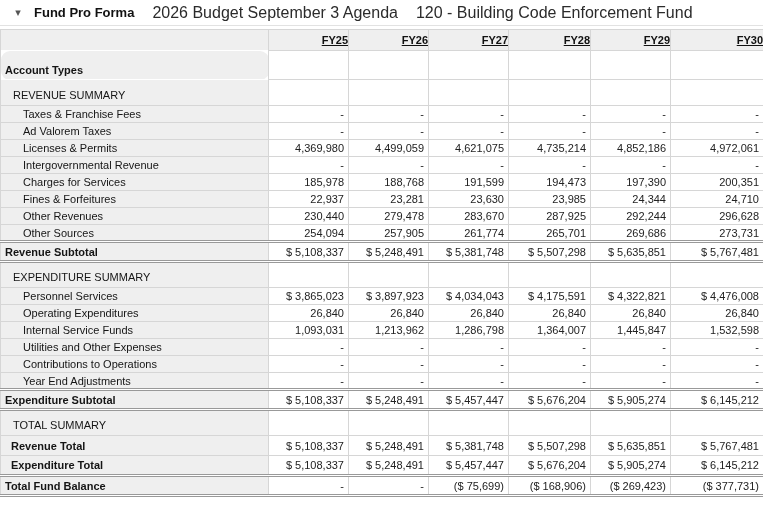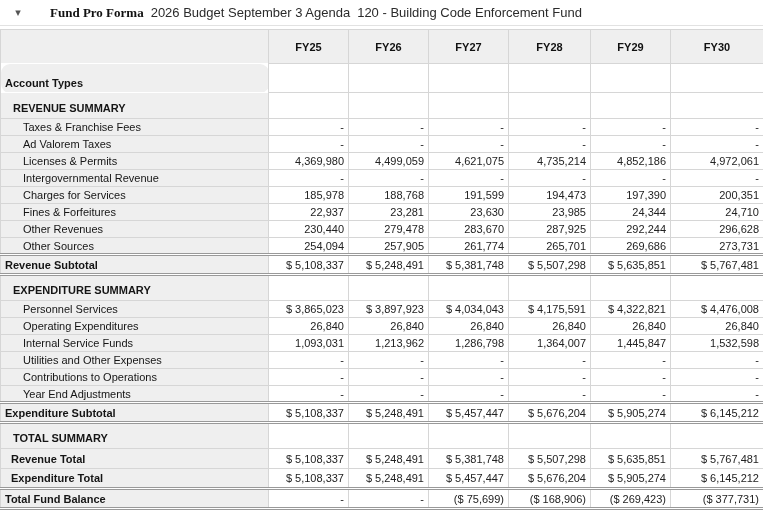--- a/index.html
+++ b/index.html
@@ -14,55 +14,55 @@
   
   .titlebar {
     height: 26px; display: flex; align-items: center;
     padding-left: 8px; background: #fff;
     border-bottom: 1px solid #e2e2e2;
   }
   .collapse-toggle {
     width: 20px; text-align: center; font-size: 11px; color: #555;
     cursor: pointer; line-height: 1;
   }
-  .title-main { font-size: 13px; font-weight: bold; color: #111; margin-left: 22px; font-family: Liberation Serif, serif; }
-  .title-sub  { font-size: 13px; color: #2b2b2b; margin-left: 7px; }
+  .title-main { font-size: 13px; font-weight: bold; color: #111; margin-left: 6px; }
+  .title-sub  { font-size: 16px; color: #2b2b2b; margin-left: 18px; }
 
   
   table.pro-forma {
     border-collapse: collapse; table-layout: fixed;
     width: 763px; margin-top: 3px;
     font-size: 11px;
   }
   table.pro-forma th, table.pro-forma td {
     border-left: 1px solid #d6d6d6;
     border-right: 1px solid #d6d6d6;
     border-bottom: 1px solid #d6d6d6;
     overflow: hidden; white-space: nowrap;
   }
   table.pro-forma tr > *:first-child { border-left: 1px solid #d6d6d6; }
 
   thead th {
-    height: 34px; background: #efefef; font-weight: bold;
-    text-align: center; color: #111; border-top: 1px solid #d6d6d6;
+    height: 21px; background: #efefef; font-weight: bold;
+    text-align: right; color: #111; border-top: 1px solid #d6d6d6; text-decoration: underline;
   }
   thead th.label { border-bottom-color: transparent; }
 
   td.label {
     background: #efefef; text-align: left; padding-left: 4px; color: #151515;
   }
   td.num {
     background: #fff; text-align: right; padding-right: 4px; color: #222;
   }
 
   tr.tall td { height: 29px; vertical-align: bottom; padding-bottom: 3px; }
   tr.tall td.label { font-weight: bold; border-bottom-color: transparent; border-radius: 9px; }
 
   tr.section td { height: 26px; vertical-align: bottom; padding-bottom: 4px; }
-  tr.section td.label { font-weight: bold; padding-left: 12px; }
+  tr.section td.label { font-weight: normal; padding-left: 12px; }
 
   tr.detail td { height: 17px; }
   tr.detail td.label { padding-left: 22px; }
 
   tr.subtotal td, tr.grand td { height: 20px; }
   tr.subtotal td {
     border-top: 3px double #999; border-bottom: 3px double #999;
   }
   tr.subtotal td.label, tr.grand td.label { font-weight: bold; }
 

